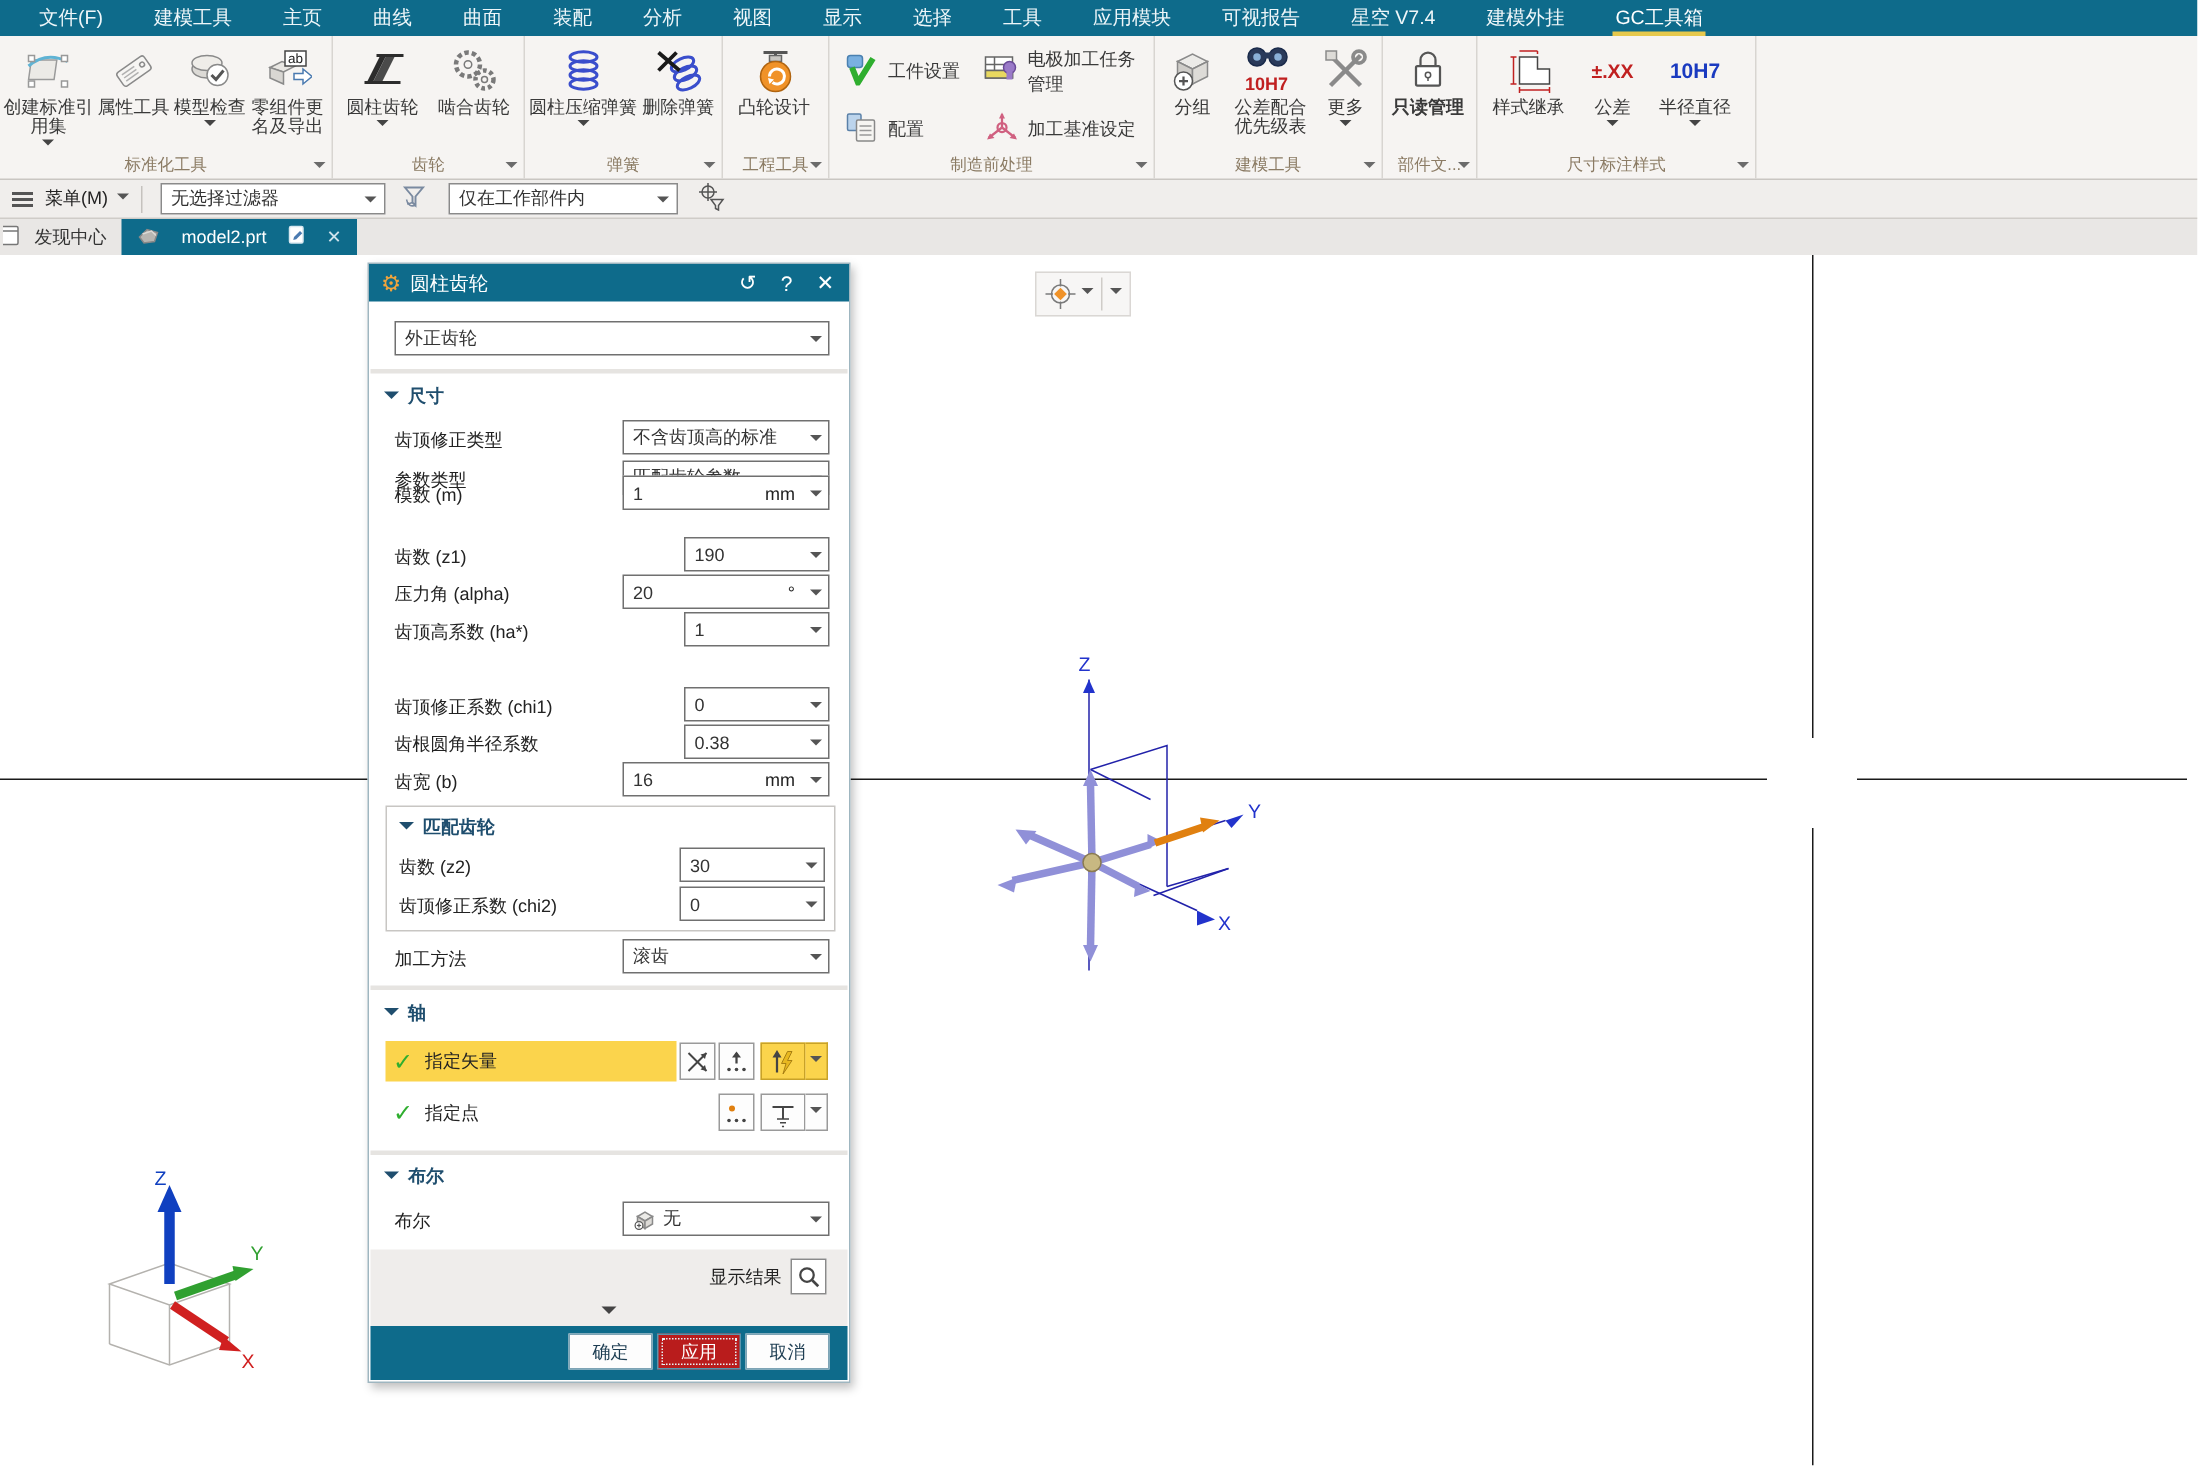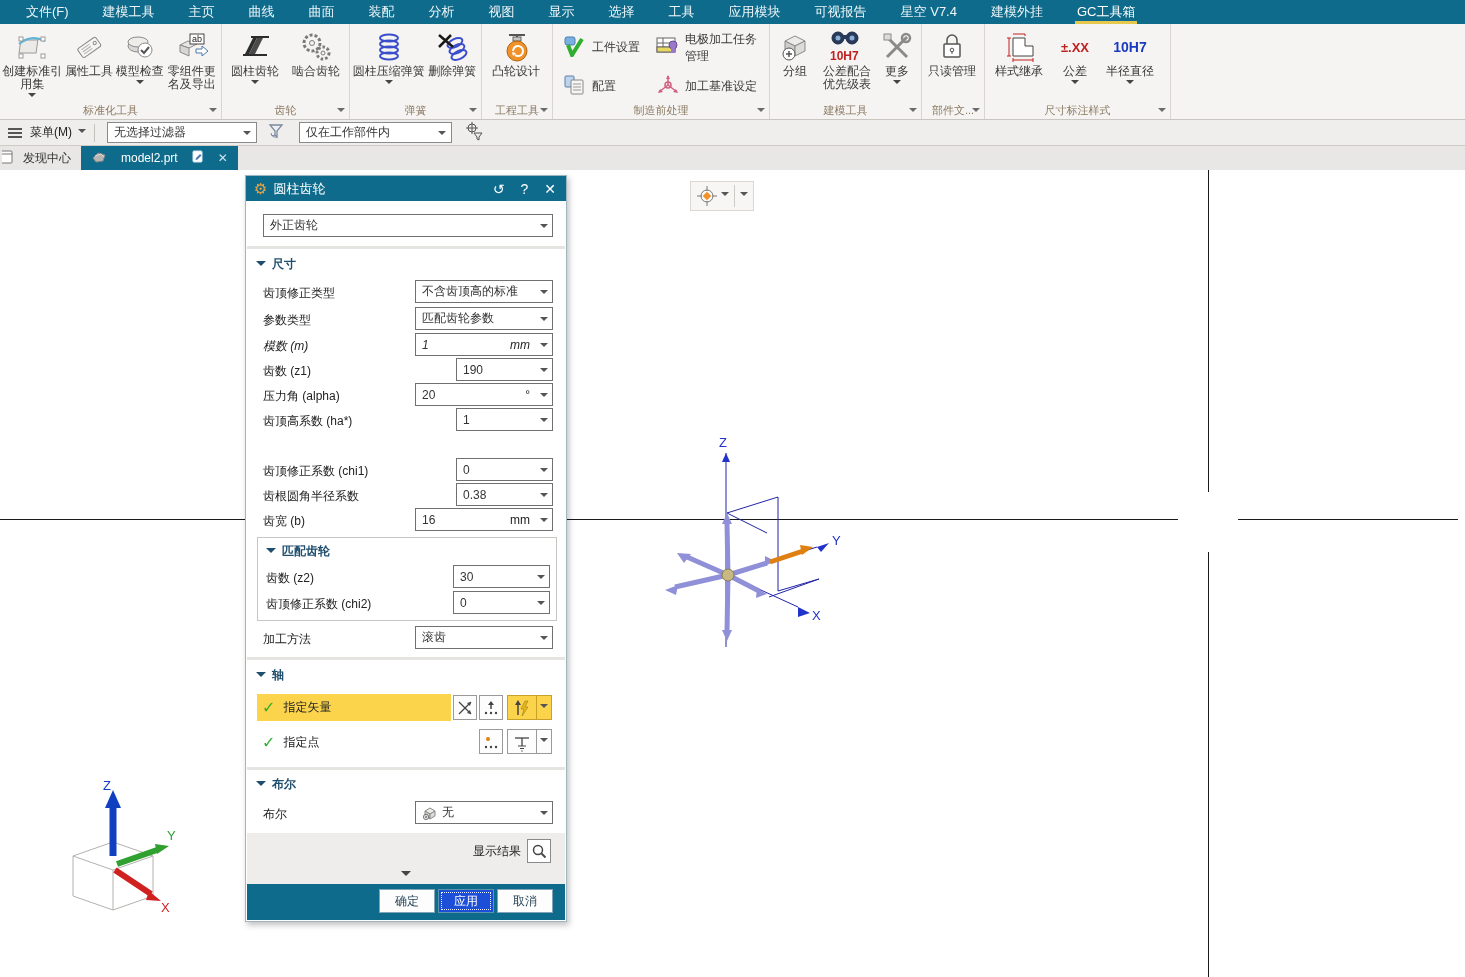--- a/index.html
+++ b/index.html
@@ -67,21 +67,21 @@
   .sep { position:absolute; left:1px; right:1px; height:3px; background:#e6e4e1; }
   .matbox { position:absolute; left:11px; width:300px; height:84px; border:1px solid #c8c6c3; background:#fff; }
   .checkmark { color:#2fae2f; font-size:16px; font-weight:bold; }
   .ibox { position:absolute; top:1px; width:24px; height:25px; border:1px solid #9a9a9a; background:#fdfdfd; display:flex; align-items:center; justify-content:center; }
   .ibox.yel { background:#fbd44c; border-color:#c8a228; }
   .caretcell { position:absolute; top:1px; width:15px; height:25px; display:flex; align-items:center; justify-content:center; }
   .graypanel { position:absolute; left:1px; right:1px; background:#efedeb; }
   .resultbtn { width:24px; height:24px; border:1px solid #8a8a8a; background:#fff; display:flex; align-items:center; justify-content:center; }
   .dfooter { position:absolute; left:1px; right:1px; bottom:1px; height:36px; background:#0e6b8b; }
   .dbtn { position:absolute; top:5px; width:56px; height:24px; background:#fdfdfd; border:1px solid #7ea4b5; color:#1d3d52; font-size:12px; display:flex; align-items:center; justify-content:center; cursor:default; }
-  .dbtn.apply { background:#1d4ed8; color:#fff; outline:1px dotted #e8f2f6; outline-offset:-4px; border-color:#5b95ad; }
+  .dbtn.apply { background:#b91c1c; color:#fff; outline:1px dotted #e8f2f6; outline-offset:-4px; border-color:#5b95ad; }
   .collapsetri { width:0; height:0; border:5px solid transparent; border-top-color:#444; margin:4px auto 0; }
 </style>
 </head>
 <body>
 
 <div id="app">
 
   <div class="menubar">
     <div class="mitem">文件(F)</div>
     <div class="mitem">建模工具</div>
@@ -347,21 +347,21 @@
         <span class="rlabel">更多</span>
         <span class="rcaret"></span>
       </div>
       <div class="gfoot">
         <span>建模工具</span>
         <span class="fcaret"></span>
       </div>
     </div>
 
     <div class="rgroup" style="width:63px;">
-      <div class="ritem" style="width:56px;">
+      <div class="ritem" style="width:56px;font-weight:bold;">
         <span class="ricon">
           <svg width="26" height="30" viewBox="0 0 26 30">
               <rect x="5" y="12" width="16" height="13" rx="1" fill="#fff" stroke="#555" stroke-width="1.5"></rect>
               <path d="M8 12 v-4 a5 5 0 0 1 10 0 v4" fill="none" stroke="#555" stroke-width="1.5"></path>
               <circle cx="13" cy="18" r="1.8" fill="none" stroke="#555"></circle>
               <line x1="13" y1="19.5" x2="13" y2="22" stroke="#555"></line>
             </svg>
         </span>
         <span class="rlabel">只读管理</span>
       </div>
@@ -581,21 +581,21 @@
           <span class="ccaret"></span>
         </div>
       </div>
       <div class="drow" style="top:131px;">
         <span class="dlabel">参数类型</span>
         <div class="combo wide">
           <span>匹配齿轮参数</span>
           <span class="ccaret"></span>
         </div>
       </div>
-      <div class="drow" style="top:157px;font-style:italic;">
+      <div class="drow" style="top:141px;">
         <span class="dlabel">模数 (m)</span>
         <div class="combo wide">
           <span>1</span>
           <span class="unit">mm</span>
           <span class="ccaret"></span>
         </div>
       </div>
       <div class="drow" style="top:182px;">
         <span class="dlabel">齿数 (z1)</span>
         <div class="combo narrow">

